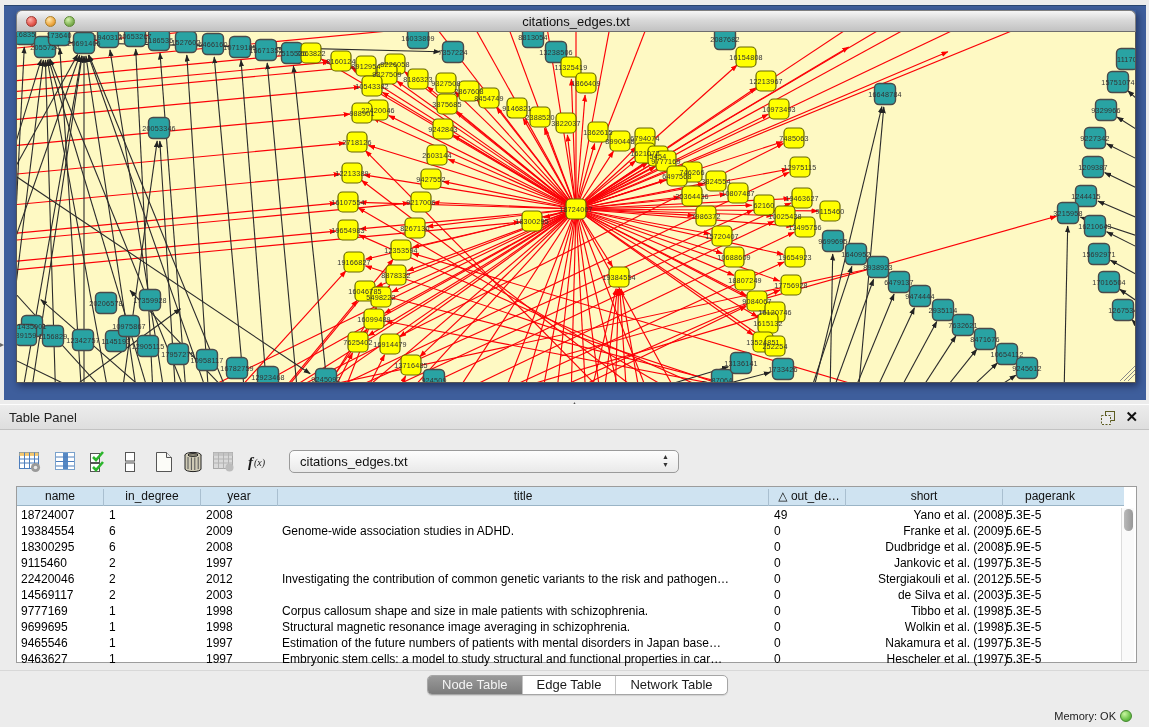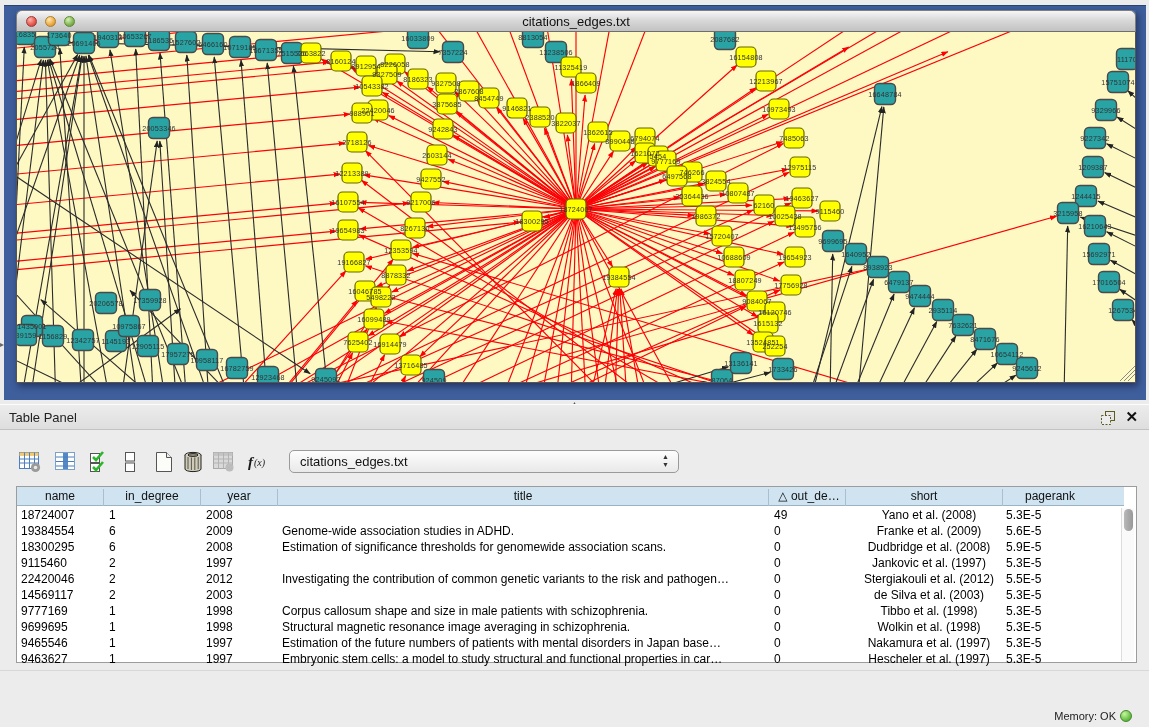--- a/index.html
+++ b/index.html
@@ -21,21 +21,21 @@
 #tbl{position:absolute;left:16px;top:56px;width:1121px;height:177px;background:#fff;border:1px solid #9c9c9c;font-size:12px}
 #thead{position:absolute;left:0;top:0;height:19px;width:1107px;background:#cfe3f1;border-bottom:1px solid #9ab4c6}
 #thead div{position:absolute;top:2px;text-align:center;color:#111;border-right:1px solid #a9bfd0;height:17px}
 .tr{position:absolute;left:0;width:1107px;height:16px;color:#000;white-space:nowrap}
 .tr div{position:absolute;top:1px;overflow:hidden}
 .c0{left:4px;width:85px}
 .c1{left:92px;width:95px}
 .c2{left:189px;width:76px}
 .c3{left:265px;width:490px}
 .c4{left:757px;width:76px}
-.c5{left:833px;width:158px;text-align:center}
+.c5{left:833px;width:158px;text-align:right}
 .c6{left:989px;width:92px}
 #vsb{position:absolute;right:2px;top:21px;width:13px;height:153px;background:#fafafa;border-left:1px solid #ddd}
 #vsb .th{position:absolute;left:1.5px;top:1px;width:9px;height:22px;border-radius:5px;background:linear-gradient(90deg,#b9b9b9,#989898)}
 #tabs{position:absolute;left:427px;top:245px;height:20px;border:1px solid #a6a6a6;border-radius:5px;background:#fff;box-shadow:0 1px 1px rgba(0,0,0,.12)}
 #tabs div{float:left;height:18px;line-height:18px;font-size:13px;padding:0 14px;color:#1a1a1a}
 #tabs .sel{background:linear-gradient(#9a9a9a,#7b7b7b);color:#f4f4f4;border-radius:4px 0 0 4px}
 #tabs .sep{padding:0;width:1px;background:#c4c4c4}
 #status{position:absolute;right:17px;bottom:5px;font-size:11px;color:#222}
 #status .dot{display:inline-block;width:12px;height:12px;border-radius:50%;background:radial-gradient(circle at 35% 30%,#c8f6a0,#6cc24a 60%,#3f9e2e);border:1px solid #44882e;vertical-align:-2px;margin-left:4px}
 .icon{position:absolute;top:20px}
@@ -622,21 +622,20 @@
           <div class="c2">2009</div>
           <div class="c3">Genome-wide association studies in ADHD.</div>
           <div class="c4">0</div>
           <div class="c5">Franke et al. (2009)</div>
           <div class="c6">5.6E-5</div>
         </div>
         <div class="tr" style="top:52px">
           <div class="c0">18300295</div>
           <div class="c1">6</div>
           <div class="c2">2008</div>
-          <div class="c3">Estimation of significance thresholds for genomewide association scans.</div>
           <div class="c4">0</div>
           <div class="c5">Dudbridge et al. (2008)</div>
           <div class="c6">5.9E-5</div>
         </div>
         <div class="tr" style="top:68px">
           <div class="c0">9115460</div>
           <div class="c1">2</div>
           <div class="c2">1997</div>
           <div class="c4">0</div>
           <div class="c5">Jankovic et al. (1997)</div>
@@ -693,14 +692,21 @@
           <div class="c3">Embryonic stem cells: a model to study structural and functional properties in car…</div>
           <div class="c4">0</div>
           <div class="c5">Hescheler et al. (1997)</div>
           <div class="c6">5.3E-5</div>
         </div>
       <div id="vsb">
           <div class="th"></div>
         </div>
     </div>
     <div style="position:absolute;left:0;top:240px;width:1149px;border-top:1px solid #d8d8d8"></div>
+    <div id="tabs">
+        <div class="sel">Node Table</div>
+        <div class="sep"></div>
+        <div>Edge Table</div>
+        <div class="sep"></div>
+        <div>Network Table</div>
+      </div>
   </div>
   <div id="status">Memory: OK<span class="dot"></span></div>
 </div>
 </body></html>

